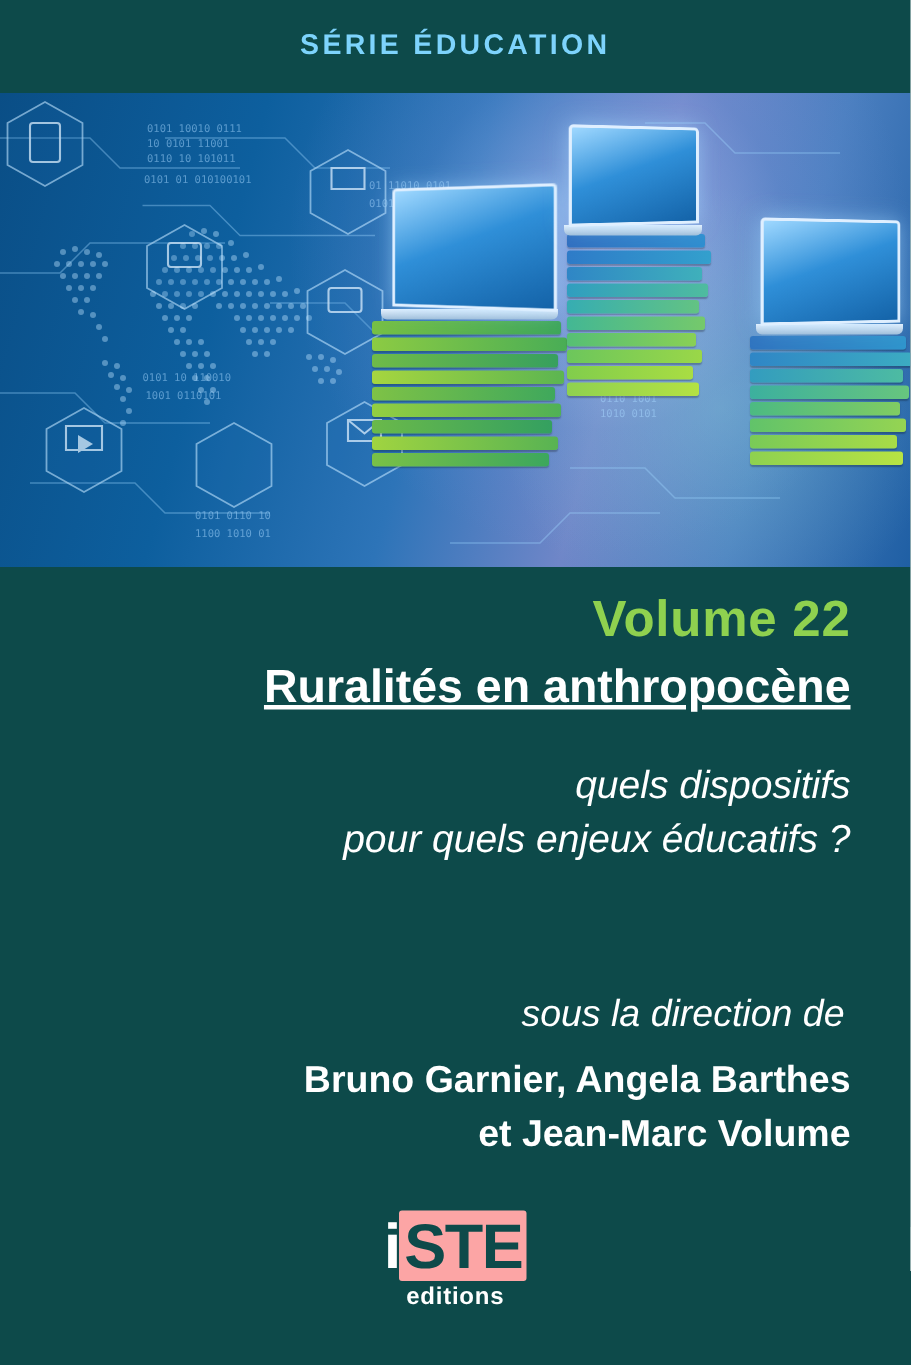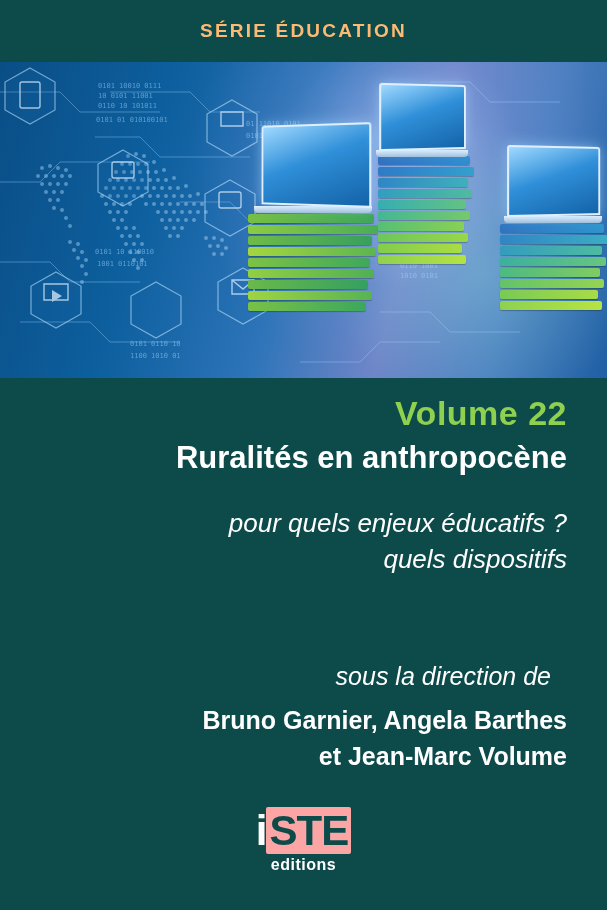--- a/index.html
+++ b/index.html
@@ -23,21 +23,21 @@
     position: absolute;
     top: 0; left: 0;
     width: 607px;
     height: 62px;
     background: #0d4a4a;
     display: flex;
     align-items: center;
     justify-content: center;
   }
   .series-label {
-    color: #fdba74;
+    color: #7dd3fc;
     font-size: 19px;
     font-weight: bold;
     letter-spacing: 2.2px;
   }
 
   
   .artwork {
     position: absolute;
     top: 62px; left: 0;
     width: 607px;
@@ -115,35 +115,36 @@
   }
   .main-title {
     position: absolute;
     right: 40px;
     top: 62px;
     left: 40px;
     text-align: right;
     color: #ffffff;
     font-size: 31px;
     font-weight: bold;
+    text-decoration: underline;
   }
   .subtitle {
     position: absolute;
     right: 40px;
     left: 40px;
     top: 128px;
     text-align: right;
     color: #ffffff;
     font-size: 26px;
     font-style: italic;
     line-height: 1.38;
   }
   .direction {
     position: absolute;
-    right: 56px;
+    right: 44px;
     left: 40px;
     top: 284px;
     text-align: right;
     color: #ffffff;
     font-size: 25px;
     font-style: italic;
   }
   .authors {
     position: absolute;
     right: 40px;
@@ -440,22 +441,22 @@
     <div class="stack" style="left:508px; top:84px; width:98px;">
       <div class="laptop-screen" style="width:90px; height:66px; transform: perspective(220px) rotateY(8deg);"></div>
       <div class="laptop-base" style="width:98px; margin-left:-4px;"></div>
     </div>
   </div>
 
   <div class="title-area">
     <div class="volume">Volume 22</div>
     <div class="main-title">Ruralités en anthropocène</div>
     <div class="subtitle">
+      <div>quels dispositifs</div>
       <div>pour quels enjeux éducatifs ?</div>
-      <div>quels dispositifs</div>
     </div>
     <div class="direction">sous la direction de</div>
     <div class="authors">
       <div>Bruno Garnier, Angela Barthes</div>
       <div>et Jean-Marc Volume</div>
     </div>
 
     <div class="logo">
       <div class="logo-mark"><span>i</span><span class="boxed">STE</span></div>
       <div class="logo-sub">editions</div>

